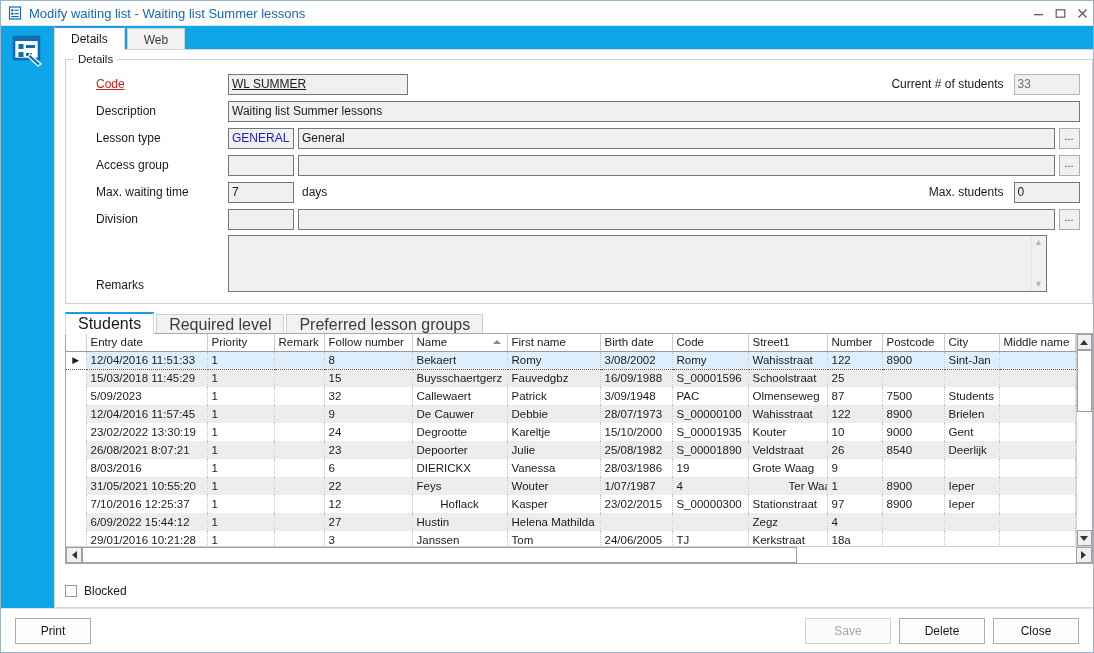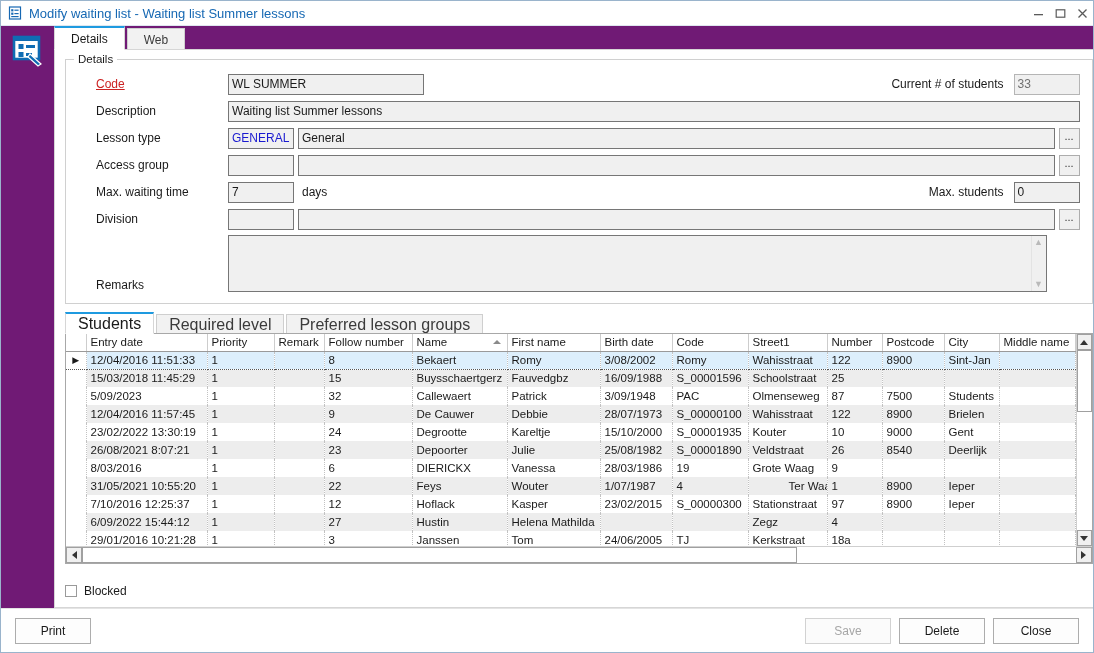--- a/index.html
+++ b/index.html
@@ -39,21 +39,21 @@
   .winbtns{margin-left:auto;display:flex;height:25px;}
   .winbtn{
     width:22px;height:25px;display:flex;align-items:center;justify-content:center;
     color:#5a5a5a;font-size:12px;line-height:1;
   }
   .winbtn svg{display:block;}
   
   .bodyarea{
     flex:1 1 auto;position:relative;
     display:flex;
-    background:#701a75;
+    background:#0ea5e9;
     overflow:hidden;
   }
   .leftrail{
     width:53px;flex:0 0 53px;
     padding-top:7px;
     box-sizing:border-box;
     display:flex;justify-content:center;
     align-items:flex-start;
   }
   .railicon{width:34px;height:34px;}
@@ -128,21 +128,21 @@
     border:1px solid #767676;
     background:#f0f0f0;
     font-family:"Liberation Sans", sans-serif;
     font-size:12px;
     color:#1a1a1a;
     padding:0 3px;
     display:flex;align-items:center;
     white-space:nowrap;overflow:hidden;
   }
   .inp.readonly{background:#f0f0f0;color:#707070;border:1px solid #b5b5b5;}
-  .inp.code-inp{width:196px;}
+  .inp.code-inp{width:180px;text-decoration:underline;}
   .inp.desc{flex:1 1 auto;}
   .inp.small{width:66px;flex:0 0 66px;}
   .inp.blue{color:#1a1ad0;}
   .inp.grow{flex:1 1 auto;min-width:0;}
   .dotbtn{
     width:21px;height:21px;flex:0 0 21px;
     margin-left:4px;
     border:1px solid #adadad;
     background:#f0f0f0;
     display:flex;align-items:center;justify-content:center;
@@ -611,21 +611,21 @@
                       <td style="width: 62px;"><span>8900</span></td>
                       <td style="width: 55px;"><span>Ieper</span></td>
                       <td style="width: 76px;"><span></span></td>
                     </tr>
                     <tr>
                       <td class="rowsel" style="width: 20px;"></td>
                       <td style="width: 121px;"><span>7/10/2016 12:25:37</span></td>
                       <td style="width: 67px;"><span>1</span></td>
                       <td style="width: 50px;"><span></span></td>
                       <td style="width: 88px;"><span>12</span></td>
-                      <td style="width: 95px;"><span>Hoflack</span></td>
+                      <td style="width: 95px; text-align: center;"><span>Hoflack</span></td>
                       <td style="width: 93px;"><span>Kasper</span></td>
                       <td style="width: 72px;"><span>23/02/2015</span></td>
                       <td style="width: 76px;"><span>S_00000300</span></td>
                       <td style="width: 79px;"><span>Stationstraat</span></td>
                       <td style="width: 55px;"><span>97</span></td>
                       <td style="width: 62px;"><span>8900</span></td>
                       <td style="width: 55px;"><span>Ieper</span></td>
                       <td style="width: 76px;"><span></span></td>
                     </tr>
                     <tr class="alt">

